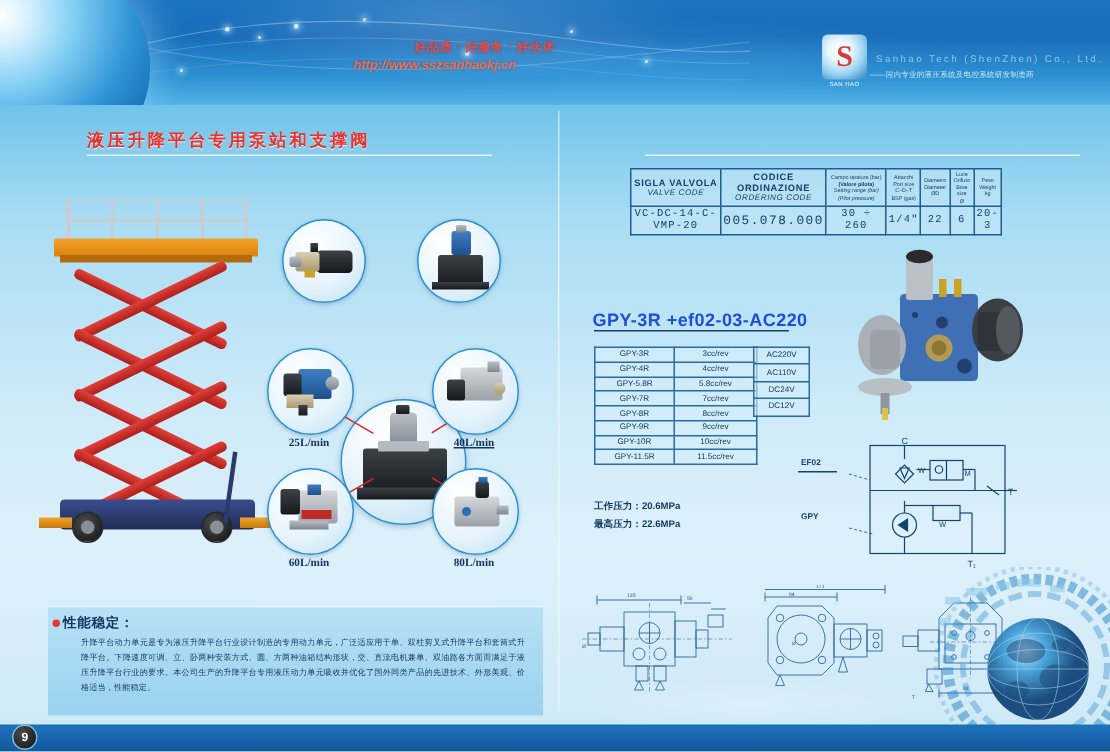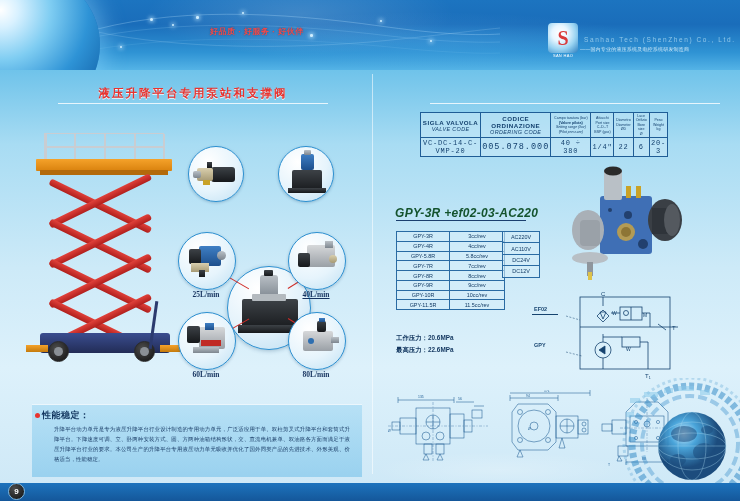--- a/index.html
+++ b/index.html
@@ -27,21 +27,21 @@
 
   
   .sphere{
     position:absolute;left:-46px;top:-28px;width:146px;height:146px;border-radius:50%;
     background:
       radial-gradient(circle at 32% 26%, #ffffff 0%, #d8f1ff 12%, #7fcdf2 34%, #2e93d6 60%, #1668ae 84%, #0d4c87 100%);
     box-shadow:0 0 22px 6px rgba(140,215,255,.45);
   }
 
   .slogan{
-    position:absolute;left:210px;top:26px;width:160px;text-align:left;
+    position:absolute;left:210px;top:26px;width:160px;text-align:right;
     color:#f0494a;font-size:8px;font-weight:bold;letter-spacing:.5px;
     text-shadow:0 0 2px rgba(0,0,0,.35);
   }
   .slogan-url{
     position:absolute;left:205px;top:38px;width:170px;text-align:center;
     color:#ff6a4d;font-style:italic;font-size:8.5px;font-weight:bold;
     text-shadow:0 0 2px rgba(0,0,0,.3);
   }
 
   .brand{position:absolute;left:548px;top:22px;width:188px;height:40px;}
@@ -70,21 +70,21 @@
     background:radial-gradient(circle at 35% 30%,#4a4a4a,#111);
     color:#fff;font-size:8px;font-weight:bold;display:flex;align-items:center;justify-content:center;
     border:1px solid #7fb6dd;
   }
 
   
   .spine{position:absolute;left:372px;top:74px;width:1px;height:400px;background:rgba(255,255,255,.55);}
 
   
   .panel-title{
-    position:absolute;text-align:center;color:#e8332f;font-weight:bold;
+    position:absolute;text-align:left;color:#e8332f;font-weight:bold;
     font-size:11.5px;letter-spacing:2px;
     text-shadow:0 1px 0 rgba(255,255,255,.85);
   }
   #left-title{left:58px;top:86px;width:270px;}
   #right-title{left:430px;top:86px;width:290px;}
   .title-rule{position:absolute;height:1px;background:rgba(255,255,255,.8);}
 
   
   .lift{position:absolute;left:30px;top:133px;width:150px;height:235px;}
   .lift-rail{position:absolute;left:14px;top:0px;width:120px;height:26px;border:1.5px solid #c9cdd2;border-bottom:none;box-sizing:border-box;}
@@ -150,21 +150,21 @@
   .vt-h1{font-size:6.2px;font-weight:bold;letter-spacing:.5px;}
   .vt-h2{font-size:5.4px;font-style:italic;letter-spacing:.4px;}
   .vt-tiny{font-size:3.6px;line-height:1.25;}
   .vt-val{font-size:7px;letter-spacing:.8px;font-family:Liberation Mono, monospace;}
   .vt-val2{font-size:8.5px;letter-spacing:1px;font-family:"Liberation Mono",monospace;}
 
   
   .valvephoto{position:absolute;left:560px;top:158px;width:130px;height:125px;}
 
   
-  .gpy-title{position:absolute;left:395px;top:206px;color:#14532d;font-size:12px;font-weight:bold;font-style:italic;letter-spacing:.3px;}
+  .gpy-title{position:absolute;left:395px;top:206px;color:#1d4ed8;font-size:12px;font-weight:bold;letter-spacing:.3px;}
   .gpy-underline{position:absolute;left:396px;top:220px;width:130px;height:1px;background:#1b3f6e;}
   .gtable{position:absolute;left:396px;top:231px;border-collapse:collapse;font-size:5.4px;color:#123a63;}
   .gtable td{border:1px solid #2a6ba3;padding:1.4px 5px;background:rgba(214,238,250,.6);}
   .gtable td.c1{width:42px;text-align:center;}
   .gtable td.c2{width:44px;text-align:center;}
   .vtable2{position:absolute;left:502px;top:231px;border-collapse:collapse;font-size:5.4px;color:#123a63;}
   .vtable2 td{border:1px solid #2a6ba3;padding:2.2px 8px;text-align:center;background:rgba(214,238,250,.6);}
   .press{position:absolute;left:396px;top:332px;color:#12365f;font-size:6.4px;line-height:1.9;font-weight:bold;}
 
   
@@ -198,20 +198,21 @@
     <div class="hdr-sparkle" style="left:150px;top:18px;width:3px;height:3px;"></div>
     <div class="hdr-sparkle" style="left:172px;top:24px;width:2px;height:2px;"></div>
     <div class="hdr-sparkle" style="left:196px;top:16px;width:2.5px;height:2.5px;"></div>
     <div class="hdr-sparkle" style="left:242px;top:12px;width:2px;height:2px;"></div>
     <div class="hdr-sparkle" style="left:310px;top:34px;width:2.5px;height:2.5px;"></div>
     <div class="hdr-sparkle" style="left:380px;top:20px;width:2px;height:2px;"></div>
     <div class="hdr-sparkle" style="left:430px;top:40px;width:2px;height:2px;"></div>
     <div class="hdr-sparkle" style="left:120px;top:46px;width:2px;height:2px;"></div>
 
     <div class="slogan">好品质 · 好服务 · 好伙伴</div>
+    <div class="slogan-url">http://www.sszsanhaokj.cn</div>
 
     <div class="brand">
       <div class="brand-logo">
         <span class="s">S</span>
       </div>
       <div class="brand-logo-cap">SAN HAO</div>
       <div class="brand-en">Sanhao Tech (ShenZhen) Co., Ltd.</div>
       <div class="brand-sub">——国内专业的液压系统及电控系统研发制造商</div>
     </div>
   </div>
@@ -365,21 +366,21 @@
       </td>
       <td style="width:15px;">
         <div class="vt-tiny">Peso</div>
         <div class="vt-tiny">Weight</div>
         <div class="vt-tiny">kg</div>
       </td>
     </tr>
     <tr>
       <td class="vt-val">VC-DC-14-C-VMP-20</td>
       <td class="vt-val2">005.078.000</td>
-      <td class="vt-val">40 ÷ 380</td>
+      <td class="vt-val">30 ÷ 260</td>
       <td class="vt-val">1/4"</td>
       <td class="vt-val">22</td>
       <td class="vt-val">6</td>
       <td class="vt-val">20-3</td>
     </tr>
   </tbody>
     </table>
 
   <div class="valvephoto">
     <svg width="130" height="125" viewBox="0 0 130 125">

